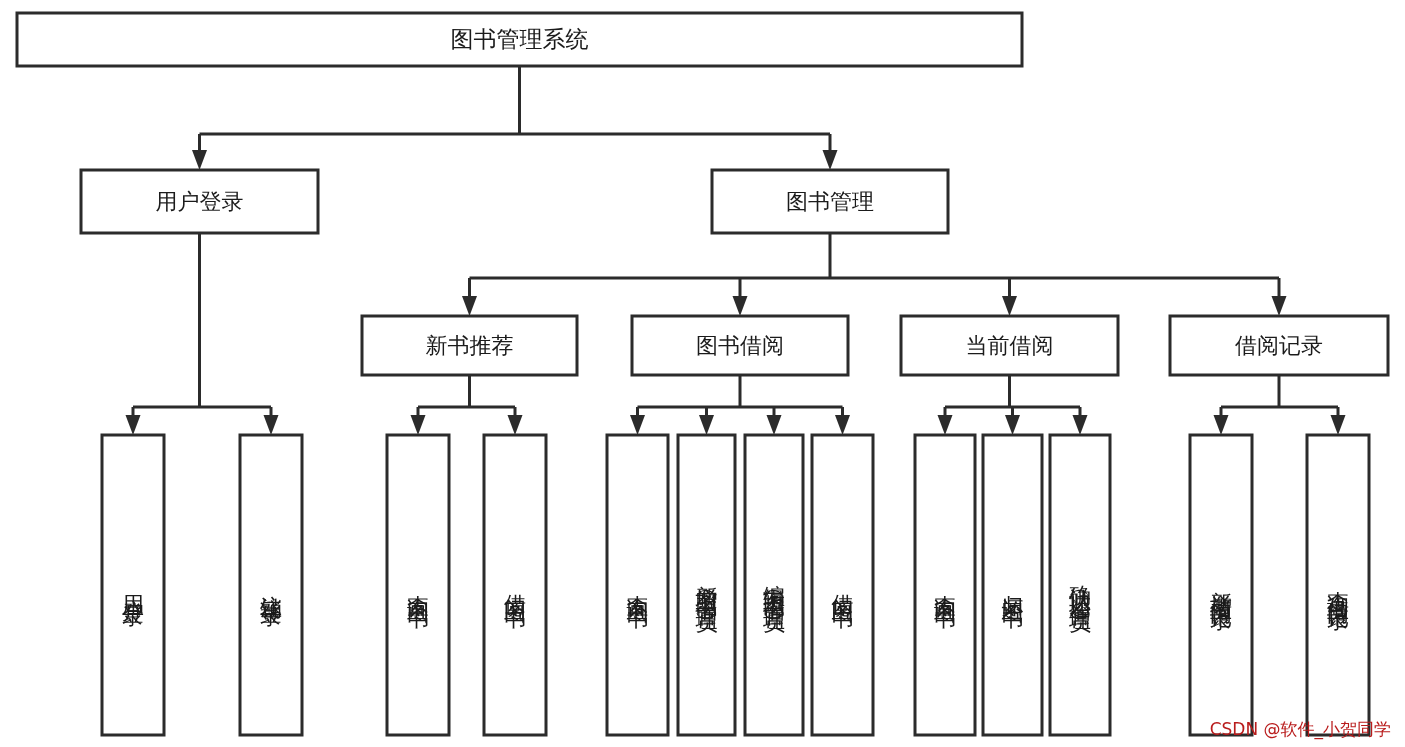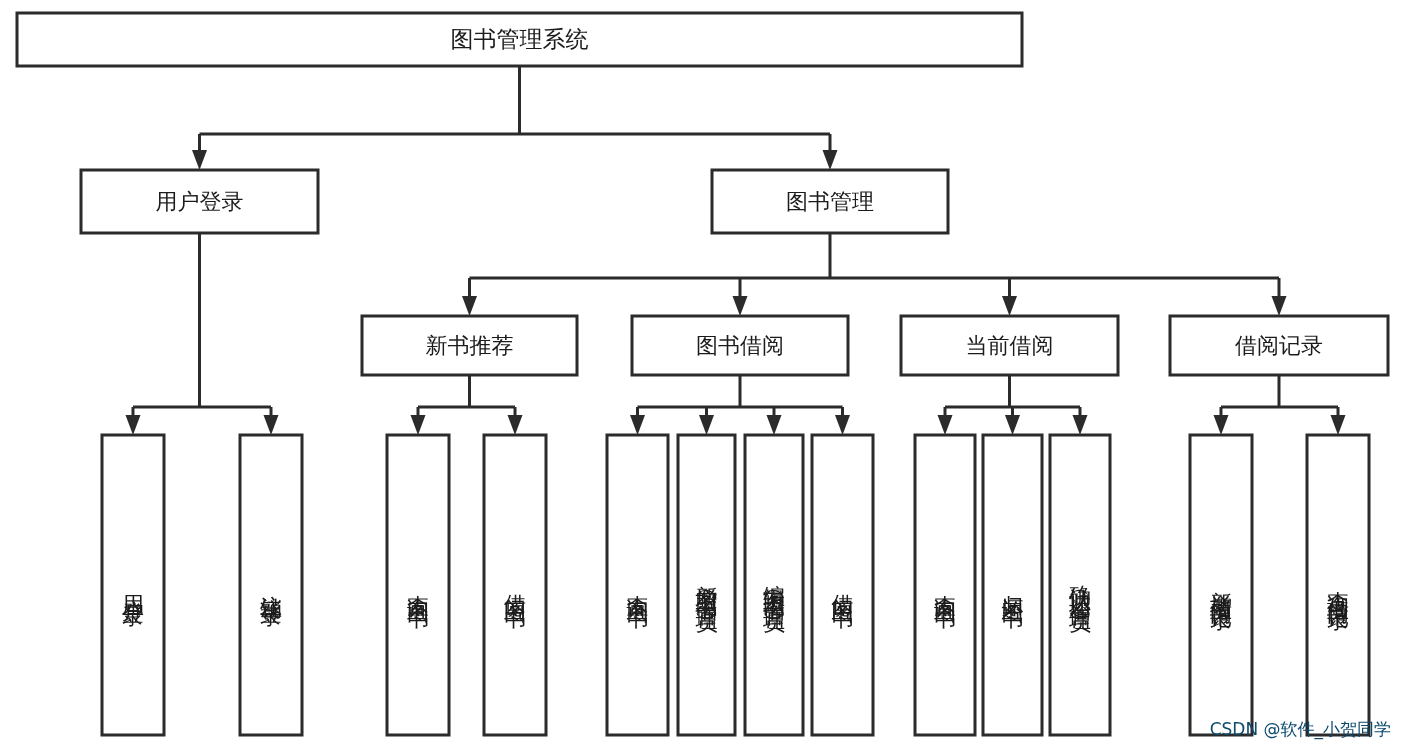--- a/index.html
+++ b/index.html
@@ -50,21 +50,21 @@
   .arrow-head {
     fill: #2b2b2b;
     stroke: none;
   }
   .watermark {
     position: absolute;
     right: 8px;
     bottom: 6px;
     font-family: "DejaVu Sans", "Liberation Sans", sans-serif;
     font-size: 17px;
-    color: #0c4a6e;
+    color: #b91c1c;
     white-space: nowrap;
     user-select: none;
   }
 </style>
 </head>
 <body>
 
 <div id="diagram-root">
   <svg class="diagram-canvas" viewBox="0 0 1405 747">
     <g id="edges-layer">

